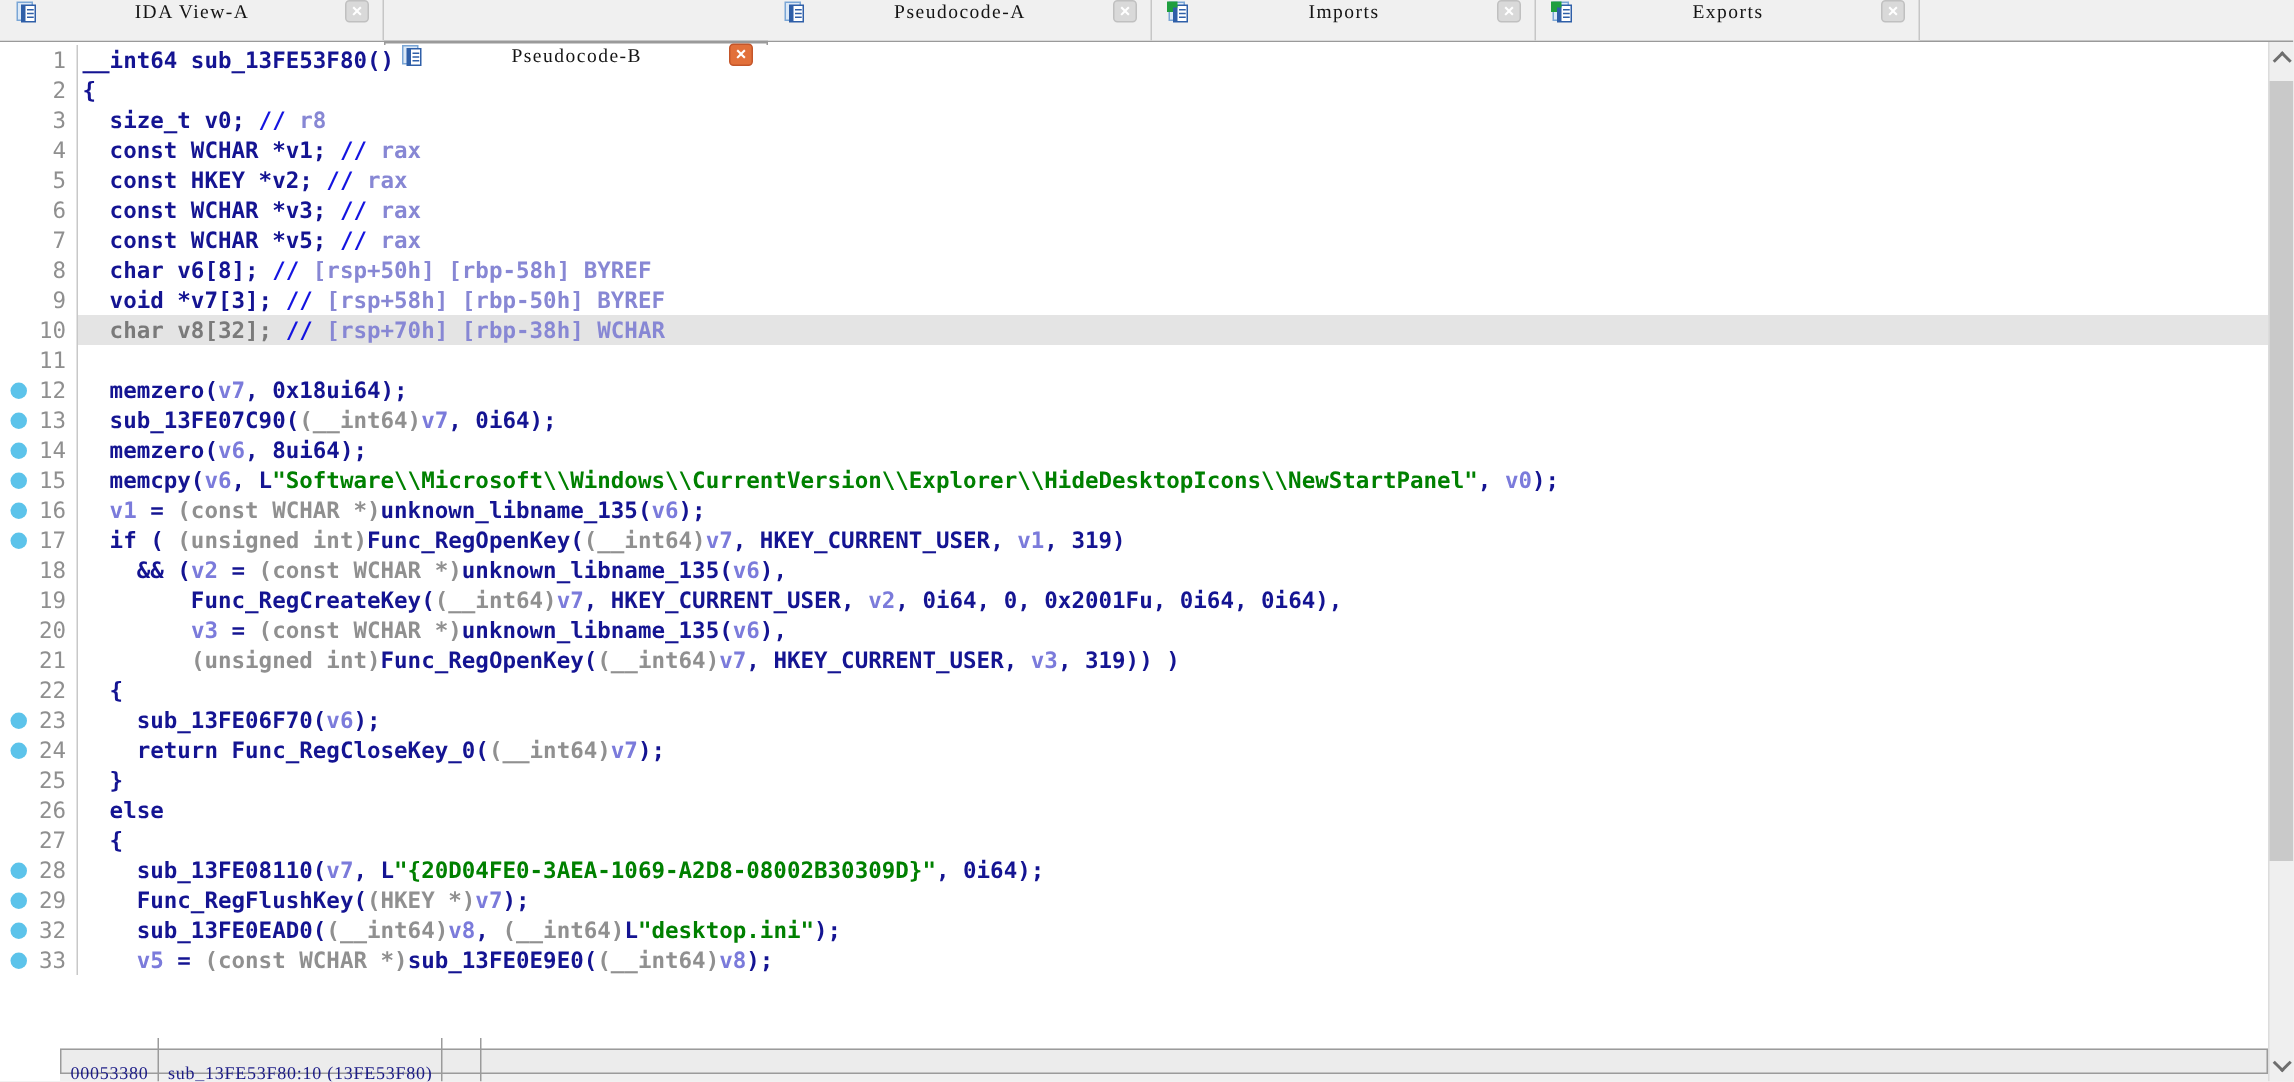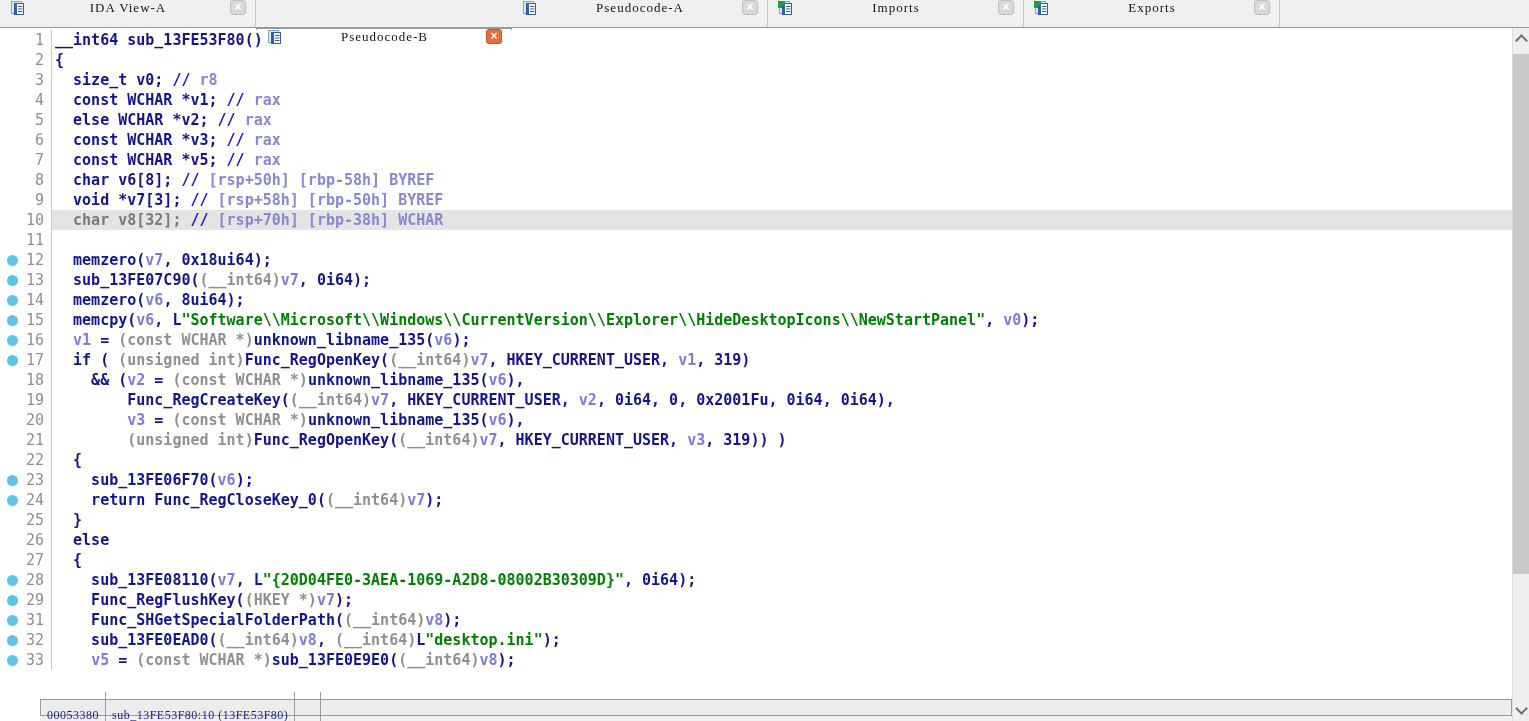--- a/index.html
+++ b/index.html
@@ -126,21 +126,21 @@
         <span class="tab-label">Exports</span>
         <span class="tab-close">×</span>
       </div>
     </div>
   <div class="content">
     <div class="lines">
         <div class="line"><div class="gutter"><span class="lnum">1</span></div><div class="codetext"><span class="sk">__int64 sub_13FE53F80()</span></div></div>
         <div class="line"><div class="gutter"><span class="lnum">2</span></div><div class="codetext"><span class="sk">{</span></div></div>
         <div class="line"><div class="gutter"><span class="lnum">3</span></div><div class="codetext"><span class="sk">  size_t v0; </span><span class="sm">// </span><span class="st">r8</span></div></div>
         <div class="line"><div class="gutter"><span class="lnum">4</span></div><div class="codetext"><span class="sk">  const WCHAR *v1; </span><span class="sm">// </span><span class="st">rax</span></div></div>
-        <div class="line"><div class="gutter"><span class="lnum">5</span></div><div class="codetext"><span class="sk">  else WCHAR *v2; </span><span class="sm">// </span><span class="st">rax</span></div></div>
+        <div class="line"><div class="gutter"><span class="lnum">5</span></div><div class="codetext"><span class="sk">  const HKEY *v2; </span><span class="sm">// </span><span class="st">rax</span></div></div>
         <div class="line"><div class="gutter"><span class="lnum">6</span></div><div class="codetext"><span class="sk">  const WCHAR *v3; </span><span class="sm">// </span><span class="st">rax</span></div></div>
         <div class="line"><div class="gutter"><span class="lnum">7</span></div><div class="codetext"><span class="sk">  const WCHAR *v5; </span><span class="sm">// </span><span class="st">rax</span></div></div>
         <div class="line"><div class="gutter"><span class="lnum">8</span></div><div class="codetext"><span class="sk">  char v6[8]; </span><span class="sm">// </span><span class="st">[rsp+50h] [rbp-58h] BYREF</span></div></div>
         <div class="line"><div class="gutter"><span class="lnum">9</span></div><div class="codetext"><span class="sk">  void *v7[3]; </span><span class="sm">// </span><span class="st">[rsp+58h] [rbp-50h] BYREF</span></div></div>
         <div class="line hl"><div class="gutter"><span class="lnum">10</span></div><div class="codetext"><span class="sg">  char v8[32]; </span><span class="sm">// </span><span class="st">[rsp+70h] [rbp-38h] WCHAR</span></div></div>
         <div class="line"><div class="gutter"><span class="lnum">11</span></div><div class="codetext"></div></div>
         <div class="line"><div class="gutter"><span class="bp-dot"></span><span class="lnum">12</span></div><div class="codetext"><span class="sk">  memzero(</span><span class="sv">v7</span><span class="sk">, 0x18ui64);</span></div></div>
         <div class="line"><div class="gutter"><span class="bp-dot"></span><span class="lnum">13</span></div><div class="codetext"><span class="sk">  sub_13FE07C90(</span><span class="sc">(__int64)</span><span class="sv">v7</span><span class="sk">, 0i64);</span></div></div>
         <div class="line"><div class="gutter"><span class="bp-dot"></span><span class="lnum">14</span></div><div class="codetext"><span class="sk">  memzero(</span><span class="sv">v6</span><span class="sk">, 8ui64);</span></div></div>
         <div class="line"><div class="gutter"><span class="bp-dot"></span><span class="lnum">15</span></div><div class="codetext"><span class="sk">  memcpy(</span><span class="sv">v6</span><span class="sk">, L</span><span class="ss">"Software\\Microsoft\\Windows\\CurrentVersion\\Explorer\\HideDesktopIcons\\NewStartPanel"</span><span class="sk">, </span><span class="sv">v0</span><span class="sk">);</span></div></div>
@@ -151,21 +151,20 @@
         <div class="line"><div class="gutter"><span class="lnum">20</span></div><div class="codetext"><span class="sk">        </span><span class="sv">v3</span><span class="sk"> = </span><span class="sc">(const WCHAR *)</span><span class="sk">unknown_libname_135(</span><span class="sv">v6</span><span class="sk">),</span></div></div>
         <div class="line"><div class="gutter"><span class="lnum">21</span></div><div class="codetext"><span class="sk">        </span><span class="sc">(unsigned int)</span><span class="sk">Func_RegOpenKey(</span><span class="sc">(__int64)</span><span class="sv">v7</span><span class="sk">, HKEY_CURRENT_USER, </span><span class="sv">v3</span><span class="sk">, 319)) )</span></div></div>
         <div class="line"><div class="gutter"><span class="lnum">22</span></div><div class="codetext"><span class="sk">  {</span></div></div>
         <div class="line"><div class="gutter"><span class="bp-dot"></span><span class="lnum">23</span></div><div class="codetext"><span class="sk">    sub_13FE06F70(</span><span class="sv">v6</span><span class="sk">);</span></div></div>
         <div class="line"><div class="gutter"><span class="bp-dot"></span><span class="lnum">24</span></div><div class="codetext"><span class="sk">    return Func_RegCloseKey_0(</span><span class="sc">(__int64)</span><span class="sv">v7</span><span class="sk">);</span></div></div>
         <div class="line"><div class="gutter"><span class="lnum">25</span></div><div class="codetext"><span class="sk">  }</span></div></div>
         <div class="line"><div class="gutter"><span class="lnum">26</span></div><div class="codetext"><span class="sk">  else</span></div></div>
         <div class="line"><div class="gutter"><span class="lnum">27</span></div><div class="codetext"><span class="sk">  {</span></div></div>
         <div class="line"><div class="gutter"><span class="bp-dot"></span><span class="lnum">28</span></div><div class="codetext"><span class="sk">    sub_13FE08110(</span><span class="sv">v7</span><span class="sk">, L</span><span class="ss">"{20D04FE0-3AEA-1069-A2D8-08002B30309D}"</span><span class="sk">, 0i64);</span></div></div>
         <div class="line"><div class="gutter"><span class="bp-dot"></span><span class="lnum">29</span></div><div class="codetext"><span class="sk">    Func_RegFlushKey(</span><span class="sc">(HKEY *)</span><span class="sv">v7</span><span class="sk">);</span></div></div>
-        <div class="line"><div class="gutter"><span class="bp-dot"></span><span class="lnum">31</span></div><div class="codetext"><span class="sk">    Func_SHGetSpecialFolderPath(</span><span class="sc">(__int64)</span><span class="sv">v8</span><span class="sk">);</span></div></div>
         <div class="line"><div class="gutter"><span class="bp-dot"></span><span class="lnum">32</span></div><div class="codetext"><span class="sk">    sub_13FE0EAD0(</span><span class="sc">(__int64)</span><span class="sv">v8</span><span class="sk">, </span><span class="sc">(__int64)</span><span class="sk">L</span><span class="ss">"desktop.ini"</span><span class="sk">);</span></div></div>
         <div class="line"><div class="gutter"><span class="bp-dot"></span><span class="lnum">33</span></div><div class="codetext"><span class="sk">    </span><span class="sv">v5</span><span class="sk"> = </span><span class="sc">(const WCHAR *)</span><span class="sk">sub_13FE0E9E0(</span><span class="sc">(__int64)</span><span class="sv">v8</span><span class="sk">);</span></div></div>
       </div>
     <div class="vsb">
       <div class="vsb-arrow vsb-up"></div>
       <div class="vsb-thumb"></div>
       <div class="vsb-arrow vsb-down"></div>
     </div>
     <div class="bottom-strip"></div>
     <div class="statusbar">

